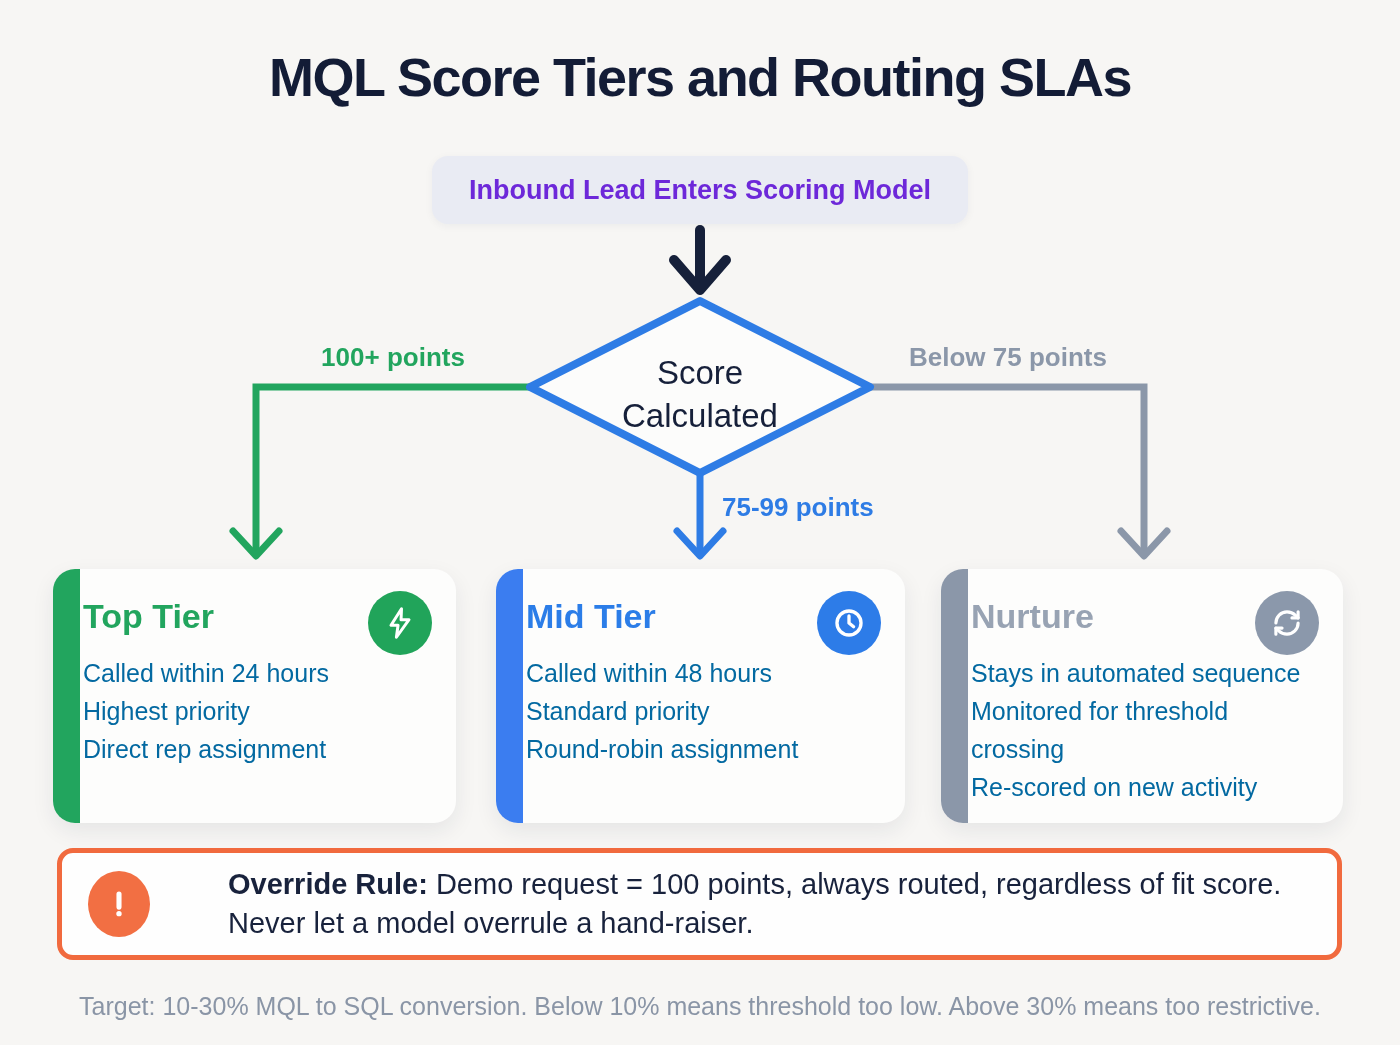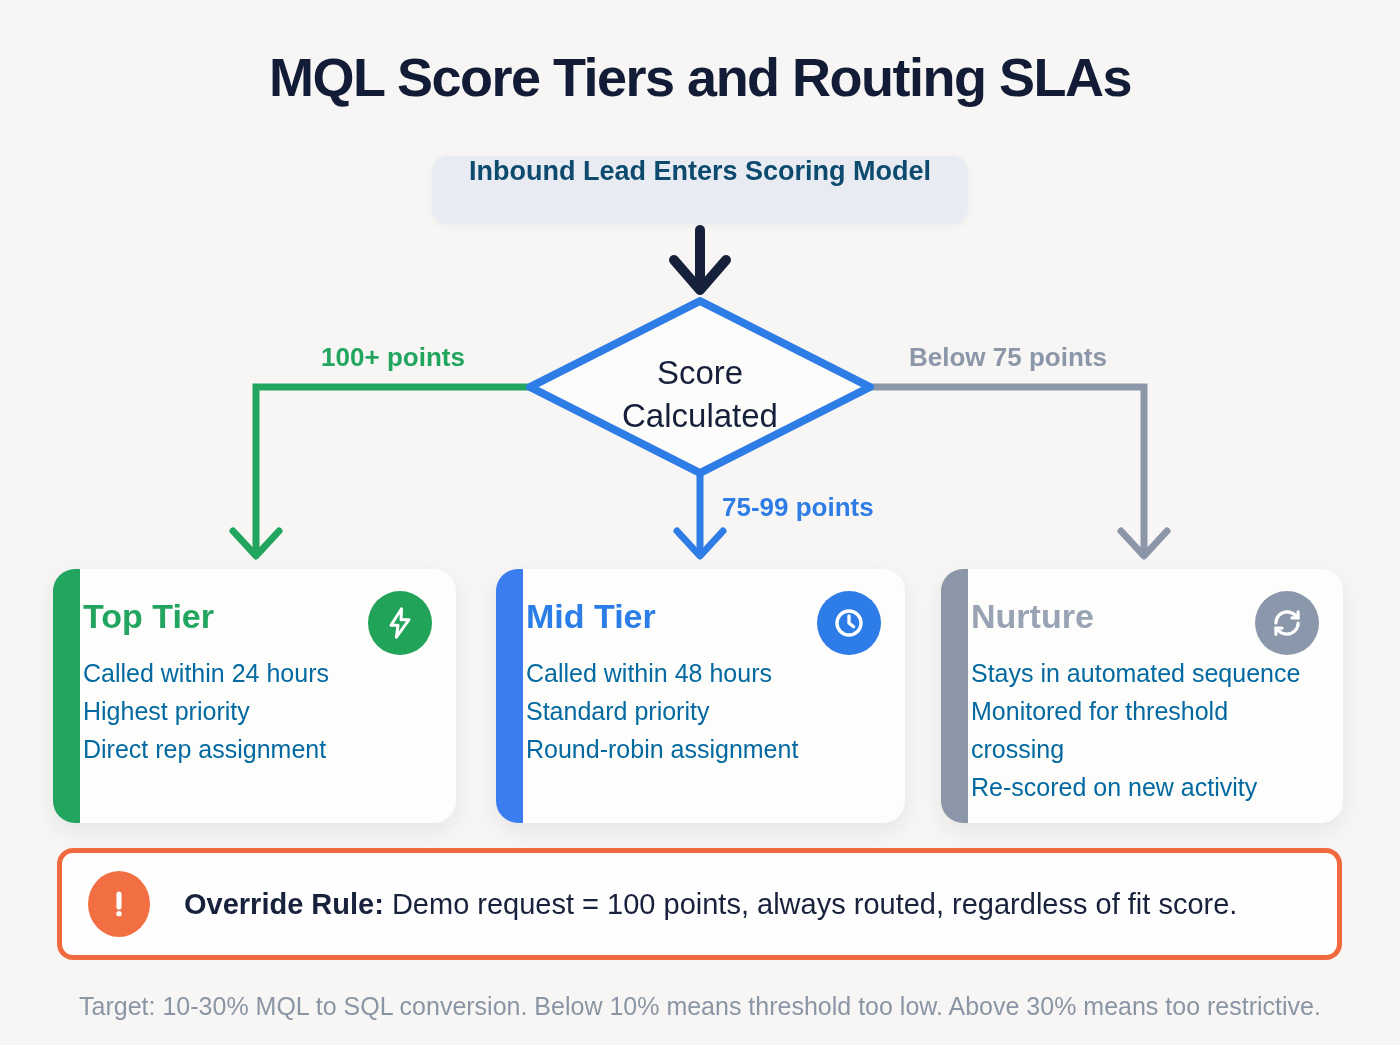--- a/index.html
+++ b/index.html
@@ -25,23 +25,23 @@
     letter-spacing:-1.5px;
     color:#131c36;
   }
   .start-node{
     position:absolute;
     left:432px; top:156px;
     width:536px; height:68px;
     background:#e9ebf3;
     border-radius:16px;
     box-shadow:0 2px 8px rgba(25,35,70,.05);
-    display:flex; justify-content:center;
+    display:flex; align-items:center; justify-content:center;
     font-size:27px; font-weight:600;
-    color:#0c4a6e;
+    color:#6d28d9;
   }
   .flow-svg{
     position:absolute; left:0; top:0;
     width:1400px; height:1045px;
     pointer-events:none;
   }
   .decision-text{
     position:absolute;
     left:616px; top:352px;
     width:168px;
@@ -101,20 +101,21 @@
   .override-box{
     position:absolute;
     left:57px; top:848px;
     width:1285px; height:112px;
     box-sizing:border-box;
     background:#fefefe;
     border:5px solid #f16a3e;
     border-radius:16px;
     display:flex; align-items:center;
     padding:0 26px;
+    gap:44px;
   }
   .override-icon{
     flex:0 0 auto;
     width:62px; height:66px;
     border-radius:50%;
     background:#f26f43;
     display:flex; align-items:center; justify-content:center;
     margin-right:34px;
   }
   .override-text{
@@ -229,18 +230,19 @@
 
   <div class="override-box">
     <div class="override-icon">
       <svg width="34" height="34" viewBox="0 0 24 24" fill="none">
         <path d="M12 5 V14.2" stroke="#ffffff" stroke-width="3.6" stroke-linecap="round"></path>
         <circle cx="12" cy="18.8" r="1.9" fill="#ffffff"></circle>
       </svg>
     </div>
     <div class="override-text">
       <div><b>Override Rule:</b> <span>Demo request = 100 points, always routed, regardless of fit score.</span></div>
+      <div>Never let a model overrule a hand-raiser.</div>
     </div>
   </div>
 
   <div class="footer-note">Target: 10-30% MQL to SQL conversion. Below 10% means threshold too low. Above 30% means too restrictive.</div>
 
 </div>
 
 </body></html>

